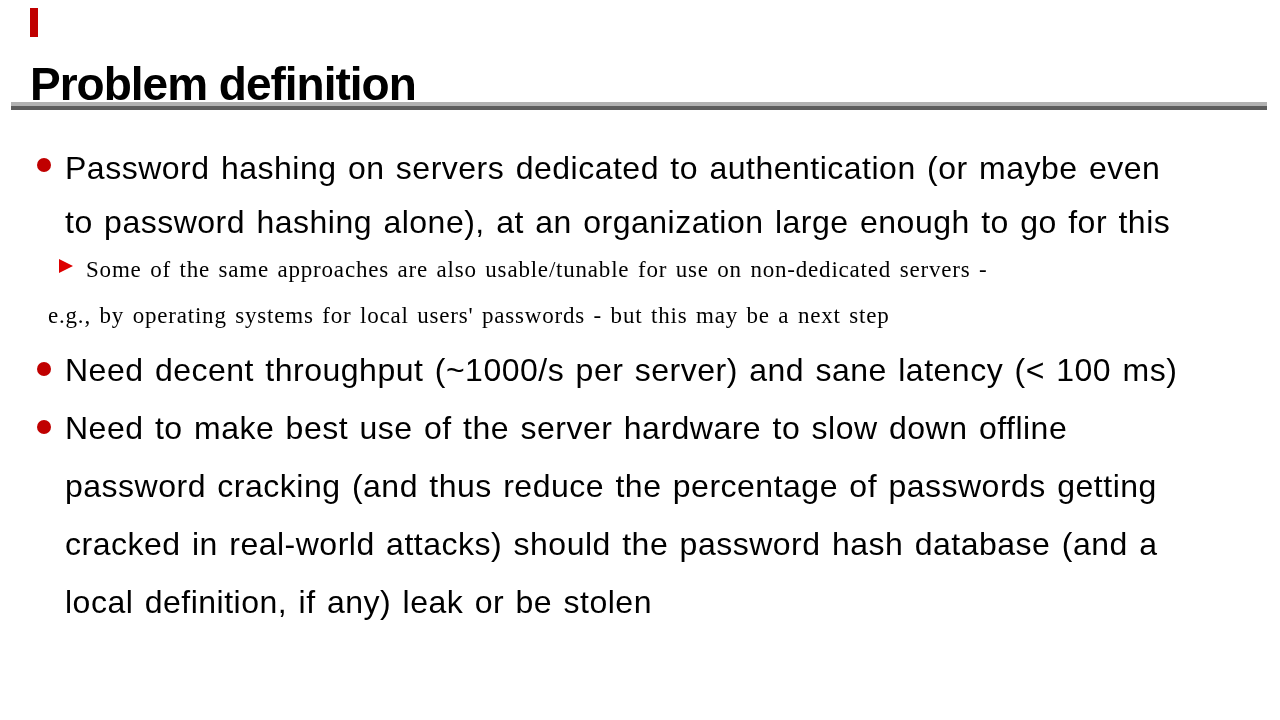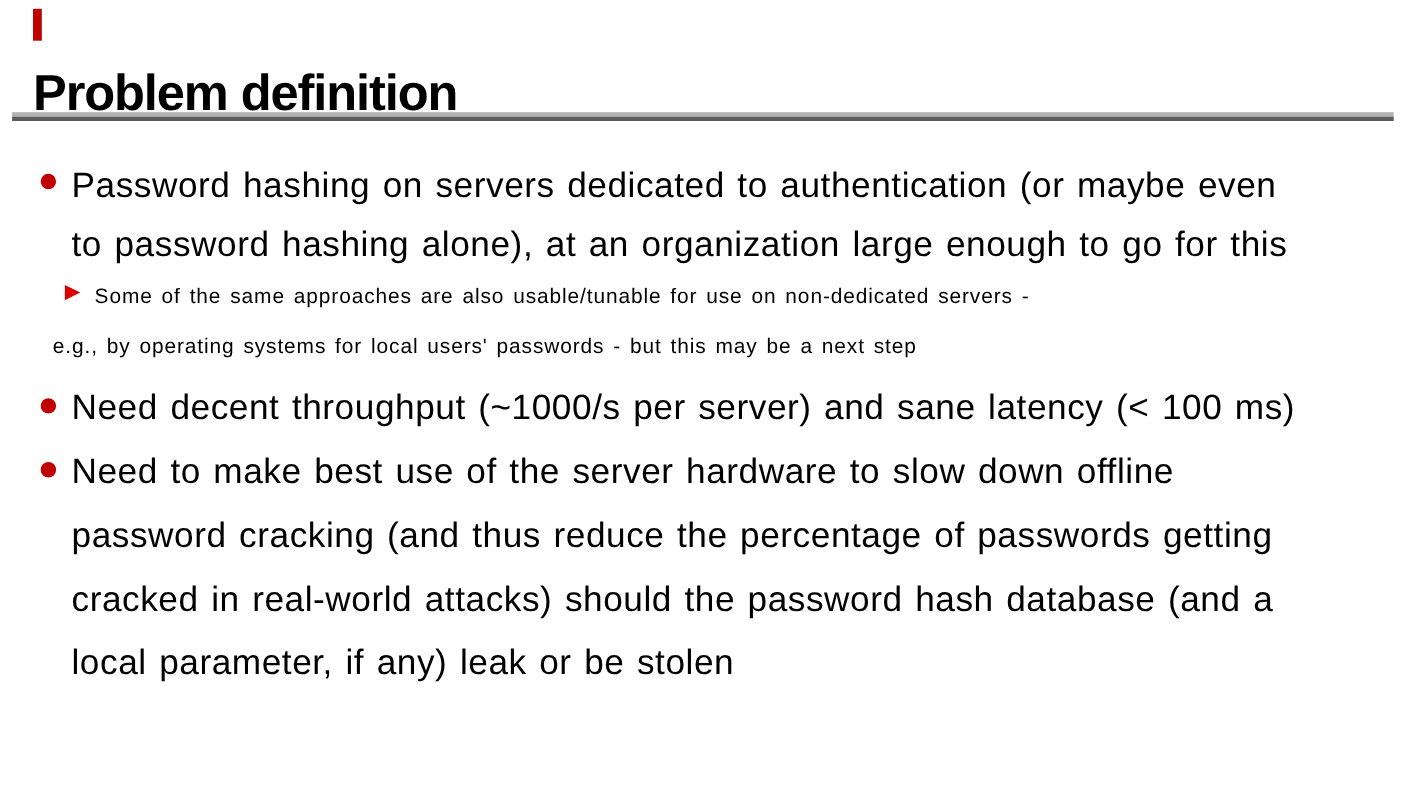--- a/index.html
+++ b/index.html
@@ -54,24 +54,25 @@
     left: 37px;
     width: 14px; height: 14px;
     border-radius: 50%;
     background: #c00000;
   }
   .b1 .dot { top: 17px; }
   .b2 .dot, .b3 .dot { top: 21px; }
   .sub { margin-top: -2px; }
   .sub .line {
     padding-left: 86px;
-    font-size: 19px;
+    font-size: 23px;
     line-height: 46px;
     letter-spacing: 0.8px;
     word-spacing: 2px;
+    font-family: Liberation Serif, serif;
   }
   .sub .line.cont { padding-left: 48px; }
   .tri {
     position: absolute;
     left: 59px; top: 12px;
     width: 0; height: 0;
     border-left: 14px solid #dd0000;
     border-top: 7px solid transparent;
     border-bottom: 7px solid transparent;
   }
@@ -106,16 +107,16 @@
   <div class="item b2">
     <span class="dot"></span>
     <div class="line">Need decent throughput (~1000/s per server) and sane latency (&lt; 100 ms)</div>
   </div>
 
   <div class="item b3">
     <span class="dot"></span>
     <div class="line">Need to make best use of the server hardware to slow down offline</div>
     <div class="line">password cracking (and thus reduce the percentage of passwords getting</div>
     <div class="line">cracked in real-world attacks) should the password hash database (and a</div>
-    <div class="line">local parameter, if any) leak or be stolen</div>
+    <div class="line">local definition, if any) leak or be stolen</div>
   </div>
 
 </div>
 
 </body></html>

